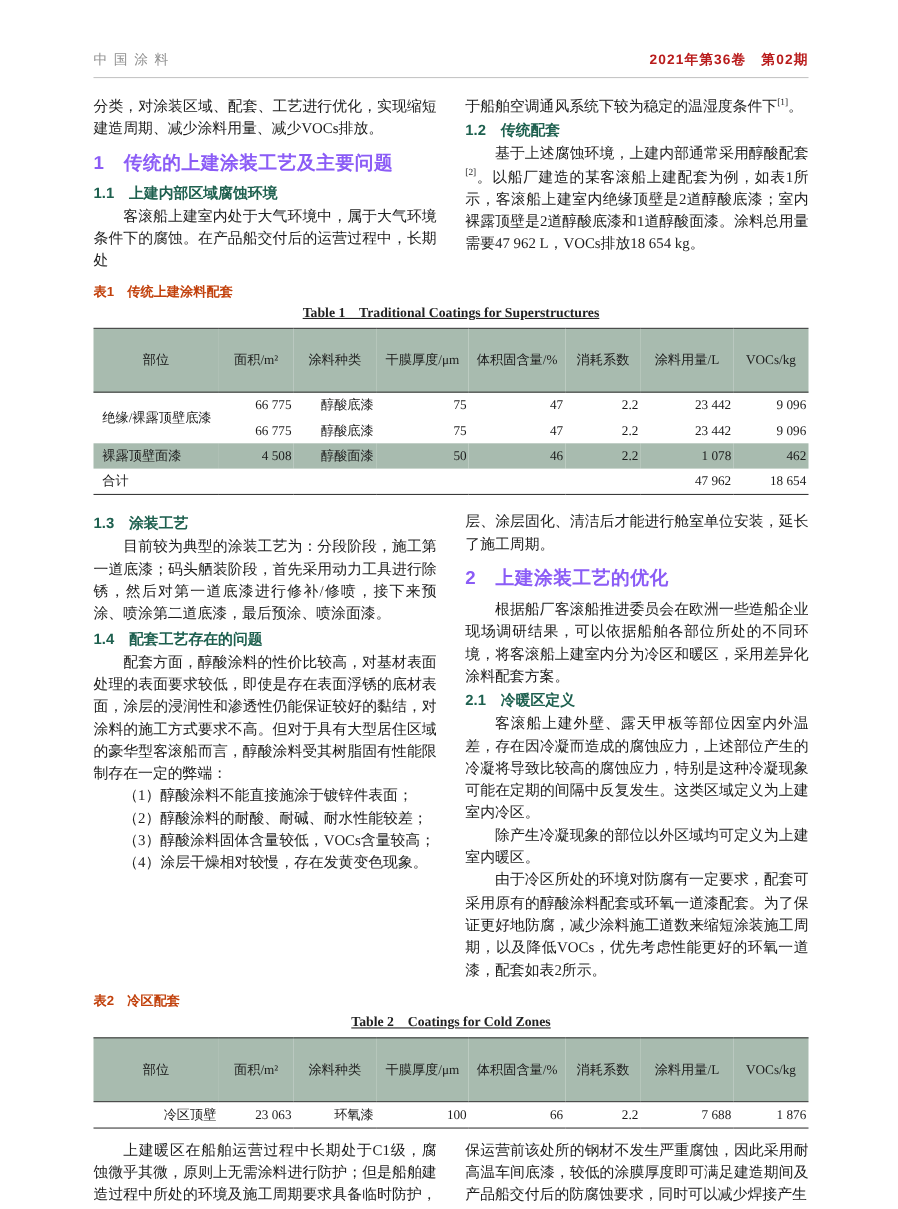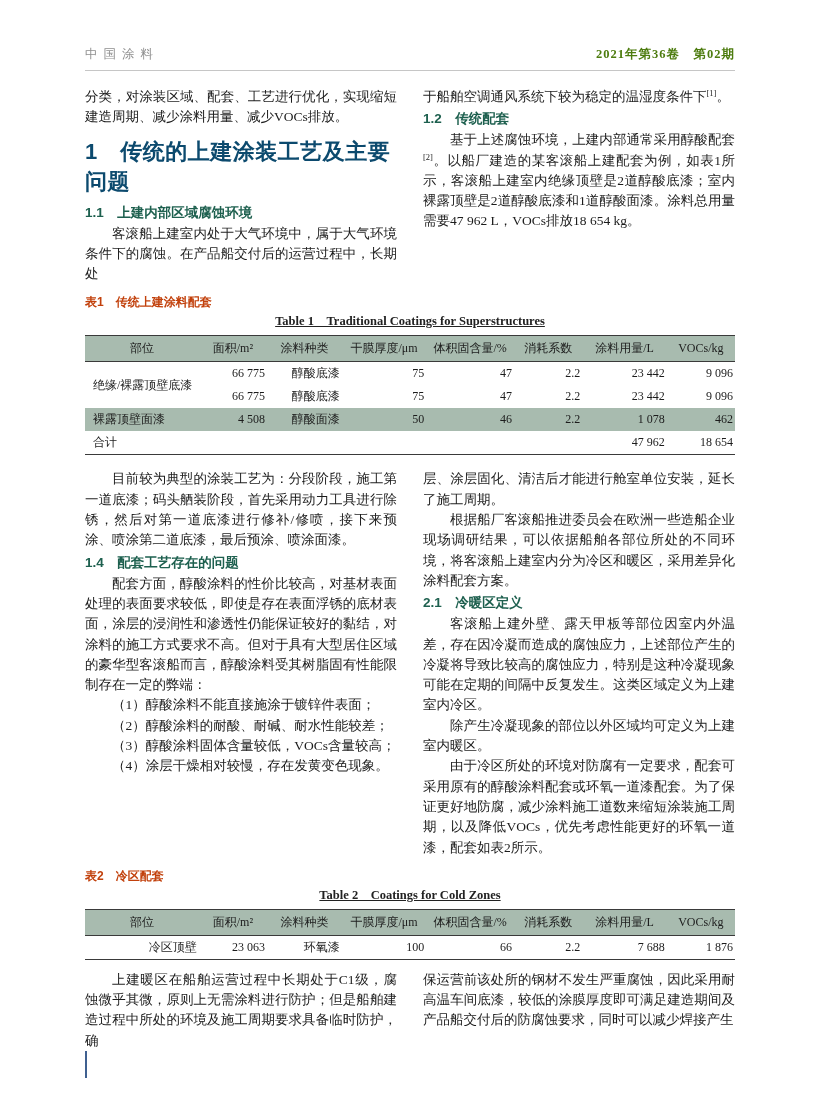--- a/index.html
+++ b/index.html
@@ -18,40 +18,40 @@
   .running-head {
     display: flex; justify-content: space-between; align-items: flex-end;
     padding-bottom: 7px;
     border-bottom: 1px solid #c6c6c6;
   }
   .journal-name {
     font-family: "Liberation Sans", "DejaVu Sans", sans-serif;
     font-size: 12.5px; color: #8f8f8f; letter-spacing: 6px;
   }
   .issue-info {
-    font-family: Liberation Serif, serif;
-    font-size: 12.5px; color: #4d7c0f; font-weight: bold; letter-spacing: 1px;
+    font-family: Liberation Sans, sans-serif;
+    font-size: 12.5px; color: #b91c1c; font-weight: bold; letter-spacing: 1px;
   }
   
   .cols { display: flex; gap: 26px; }
   .col { width: 312px; flex: 0 0 312px; }
   .cols-top { margin-top: 16px; }
   .cols-mid { margin-top: 10px; }
   .cols-bottom { margin-top: 6px; }
   
   .para {
     font-size: 13.5px; line-height: 20.3px;
     text-align: justify; text-indent: 2em;
     color: #1c1c1c;
   }
   .para.noindent { text-indent: 0; }
   .list-line { font-size: 13.5px; line-height: 20.3px; text-indent: 2em; text-align: justify; }
   .sec-h1 {
     font-family: "Liberation Sans", "DejaVu Sans", sans-serif;
-    font-size: 22px; font-weight: bold; color: #0c4a6e;
+    font-size: 17px; font-weight: bold; color: #8b5cf6;
     margin: 9px 0 7px 0; letter-spacing: 0.5px;
   }
   .sec-h2 {
     font-family: "Liberation Sans", "DejaVu Sans", sans-serif;
     font-size: 13.5px; font-weight: bold; color: #1e604f;
     margin: 3px 0 2px 0;
   }
   sup.cite { font-size: 8.5px; line-height: 0; }
   
   .table-block { margin: 10px 0 4px 0; }
@@ -69,21 +69,21 @@
   }
   table.data-table {
     width: 100%; border-collapse: collapse;
     font-size: 12px; color: #1c1c1c;
     border-top: 1.5px solid #3a3a3a;
     border-bottom: 1.5px solid #3a3a3a;
   }
   table.data-table thead th {
     background: #a8bbaf;
     font-weight: normal;
-    padding: 4px 2px;
+    padding: 20px 2px;
     border-bottom: 1px solid #3a3a3a;
     text-align: center;
   }
   table.data-table td { padding: 3px 2px; text-align: right; }
   table.data-table td.part-cell { text-align: left; padding-left: 8px; }
   table.data-table tr.shaded td { background: #a8bbaf; }
   
   .page-footer {
     margin-top: auto; margin-bottom: 26px;
     display: flex; align-items: center;
@@ -179,30 +179,32 @@
           <td></td>
           <td>47 962</td>
           <td>18 654</td>
         </tr>
       </tbody>
     </table>
   </div>
 
   <div class="cols cols-mid">
     <div class="col">
+      <div class="sec-h2">1.3　涂装工艺</div>
       <p class="para">目前较为典型的涂装工艺为：分段阶段，施工第一道底漆；码头舾装阶段，首先采用动力工具进行除锈，然后对第一道底漆进行修补/修喷，接下来预涂、喷涂第二道底漆，最后预涂、喷涂面漆。</p>
       <div class="sec-h2">1.4　配套工艺存在的问题</div>
       <p class="para">配套方面，醇酸涂料的性价比较高，对基材表面处理的表面要求较低，即使是存在表面浮锈的底材表面，涂层的浸润性和渗透性仍能保证较好的黏结，对涂料的施工方式要求不高。但对于具有大型居住区域的豪华型客滚船而言，醇酸涂料受其树脂固有性能限制存在一定的弊端：</p>
       <p class="list-line">（1）醇酸涂料不能直接施涂于镀锌件表面；</p>
       <p class="list-line">（2）醇酸涂料的耐酸、耐碱、耐水性能较差；</p>
       <p class="list-line">（3）醇酸涂料固体含量较低，VOCs含量较高；</p>
       <p class="list-line">（4）涂层干燥相对较慢，存在发黄变色现象。</p>
     </div>
     <div class="col">
       <p class="para noindent">层、涂层固化、清洁后才能进行舱室单位安装，延长了施工周期。</p>
+      <div class="sec-h1">2　上建涂装工艺的优化</div>
       <p class="para">根据船厂客滚船推进委员会在欧洲一些造船企业现场调研结果，可以依据船舶各部位所处的不同环境，将客滚船上建室内分为冷区和暖区，采用差异化涂料配套方案。</p>
       <div class="sec-h2">2.1　冷暖区定义</div>
       <p class="para">客滚船上建外壁、露天甲板等部位因室内外温差，存在因冷凝而造成的腐蚀应力，上述部位产生的冷凝将导致比较高的腐蚀应力，特别是这种冷凝现象可能在定期的间隔中反复发生。这类区域定义为上建室内冷区。</p>
       <p class="para">除产生冷凝现象的部位以外区域均可定义为上建室内暖区。</p>
       <p class="para">由于冷区所处的环境对防腐有一定要求，配套可采用原有的醇酸涂料配套或环氧一道漆配套。为了保证更好地防腐，减少涂料施工道数来缩短涂装施工周期，以及降低VOCs，优先考虑性能更好的环氧一道漆，配套如表2所示。</p>
     </div>
   </div>
 
   <div class="table-block">
     <div class="tbl-caption-cn">表2　冷区配套</div>

